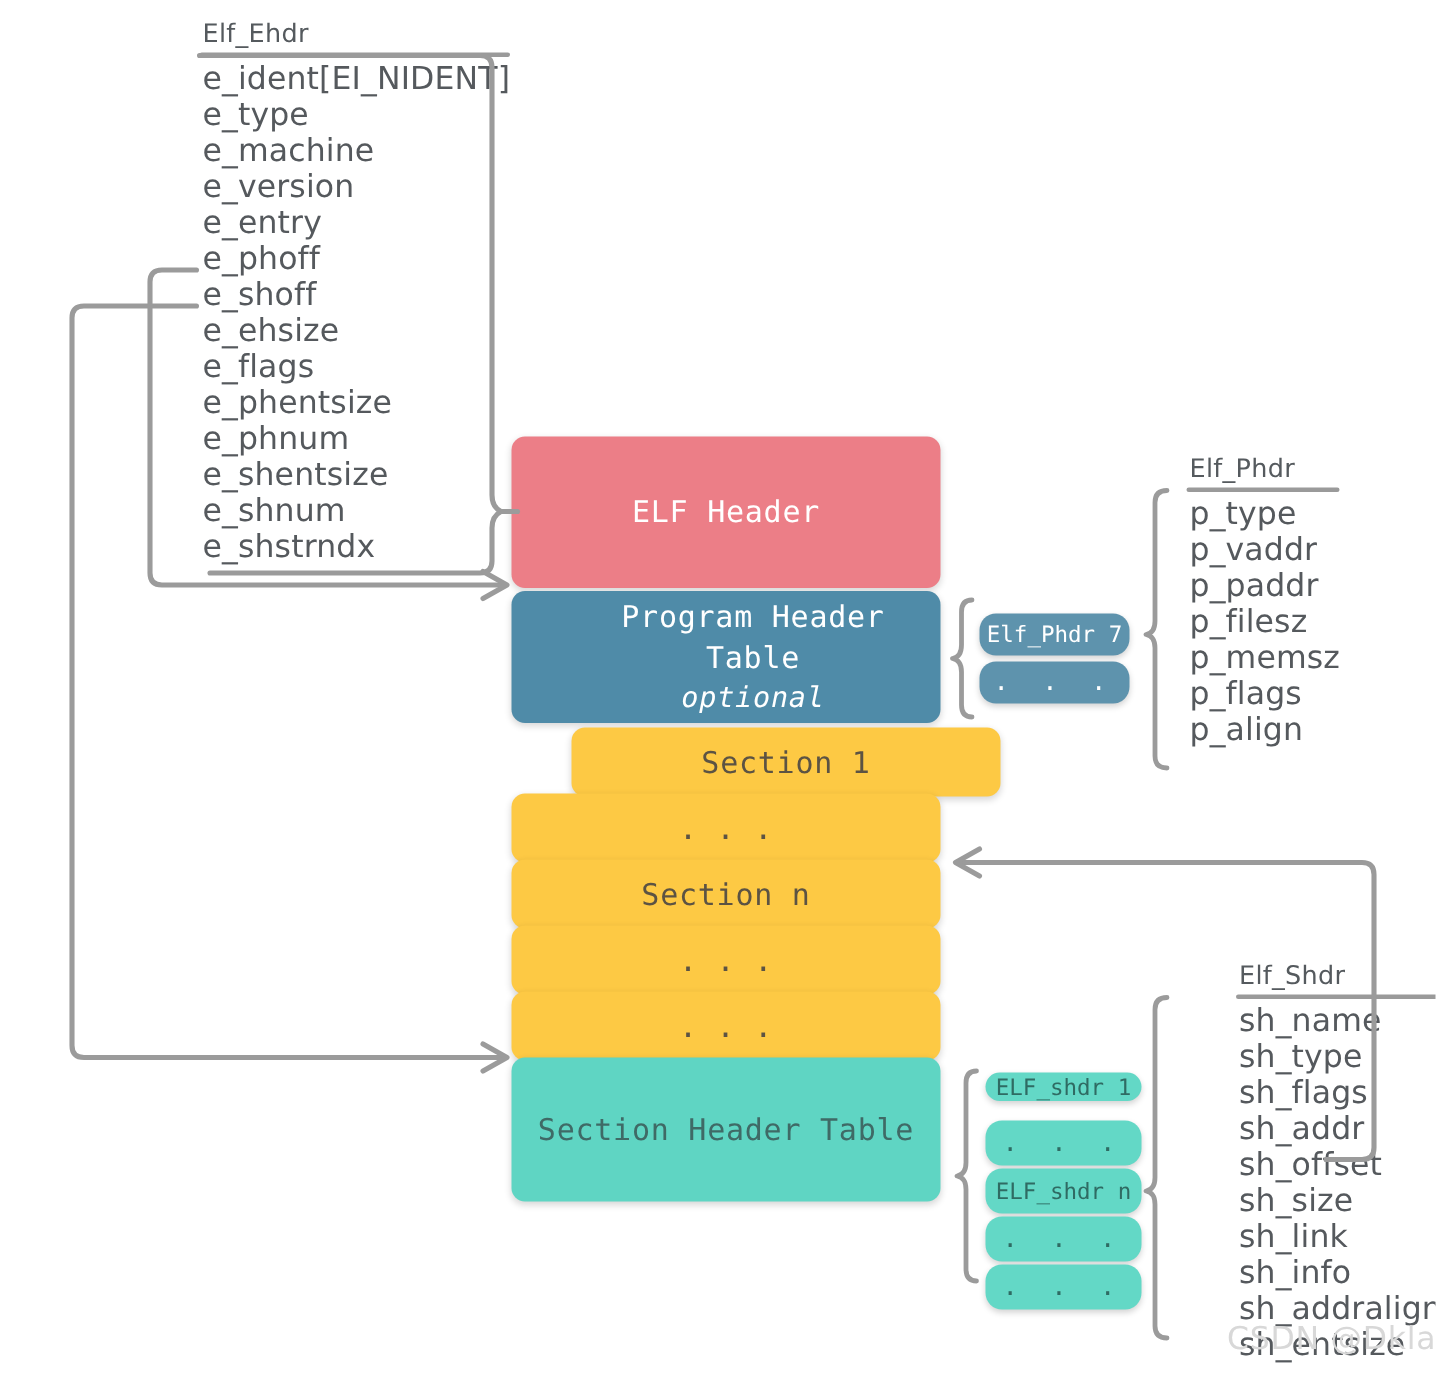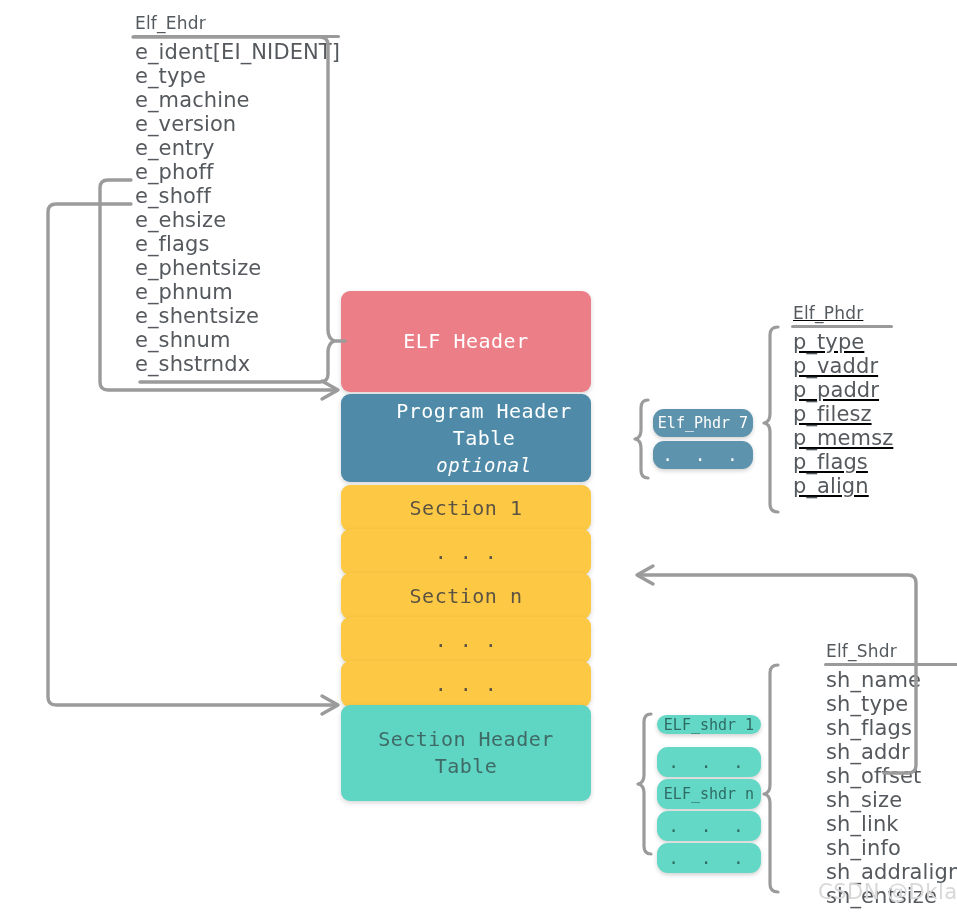--- a/index.html
+++ b/index.html
@@ -12,21 +12,21 @@
   .fg-title{font-family:"DejaVu Sans","Liberation Sans",sans-serif;
             font-size:17px;color:#555a5e;line-height:22px;padding-left:2px;
             letter-spacing:.2px;}
   .fg-rule{height:3px;background:#9a9a9a;border-radius:2px;margin:1px 0 2px 0;}
   .fg-list{list-style:none;margin:0;padding:0;}
   .fg-list li{font-family:"DejaVu Sans","Liberation Sans",sans-serif;
               font-size:21px;color:#55595d;line-height:24px;
               padding-left:2px;white-space:nowrap;letter-spacing:.1px;}
 
   
-  .blk{position:absolute;left:341px;width:250px;border-radius:9px;
+  .blk{position:absolute;left:341px;width:286px;border-radius:9px;
        display:flex;align-items:center;justify-content:center;
        text-align:center;box-sizing:border-box;
        box-shadow:0 2px 5px rgba(0,0,0,.16);}
   .blk .lbl{font-family:"DejaVu Sans Mono","Liberation Mono",monospace;
             font-size:20px;letter-spacing:.5px;line-height:27px;}
   .blk .sub{display:block;font-style:italic;font-size:19px;}
   .blk-red{background:#ec7e87;color:#ffffff;}
   .blk-blue{background:#4f8ba8;color:#ffffff;padding-left:36px;}
   .blk-yellow{background:#fdc944;color:#5c5343;}
   .blk-teal{background:#5fd5c3;color:#3f6a66;}
@@ -75,21 +75,21 @@
       <li>e_ehsize</li>
       <li>e_flags</li>
       <li>e_phentsize</li>
       <li>e_phnum</li>
       <li>e_shentsize</li>
       <li>e_shnum</li>
       <li>e_shstrndx</li>
     </ul>
   </div>
 
-  <div class="fieldgroup" style="left:791px;top:302px;text-decoration:underline;">
+  <div class="fieldgroup" style="left:791px;top:302px;">
     <div class="fg-title">Elf_Phdr</div>
     <div class="fg-rule"></div>
     <ul class="fg-list">
       <li>p_type</li>
       <li>p_vaddr</li>
       <li>p_paddr</li>
       <li>p_filesz</li>
       <li>p_memsz</li>
       <li>p_flags</li>
       <li>p_align</li>
@@ -115,21 +115,21 @@
 
   <div class="blk blk-red" style="top:291px;height:101px;">
     <span class="lbl">ELF Header</span>
   </div>
 
   <div class="blk blk-blue" style="top:394px;height:88px;flex-direction:column;">
     <span class="lbl">Program Header Table</span>
     <span class="lbl sub">optional</span>
   </div>
 
-  <div class="blk blk-yellow" style="top:485px;height:46px;">
+  <div class="blk blk-yellow" style="top:485px;height:46px;margin-left:40px;">
     <span class="lbl">Section 1</span>
   </div>
 
   <div class="blk blk-yellow" style="top:529px;height:46px;">
     <span class="lbl dots">. . .</span>
   </div>
 
   <div class="blk blk-yellow" style="top:573px;height:46px;">
     <span class="lbl">Section n</span>
   </div>

